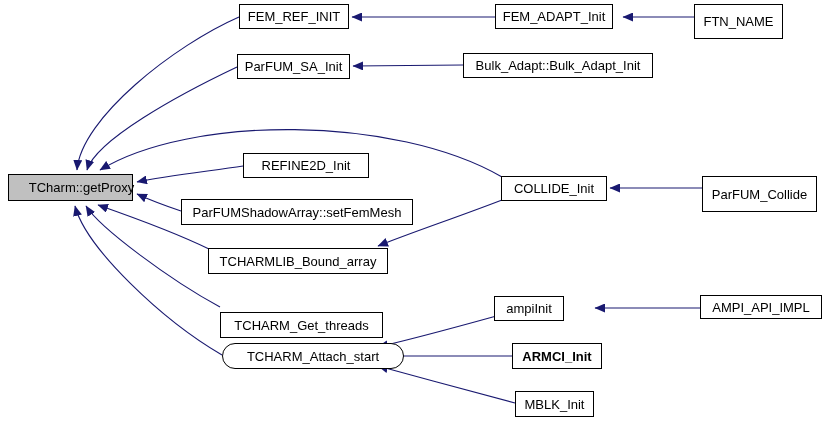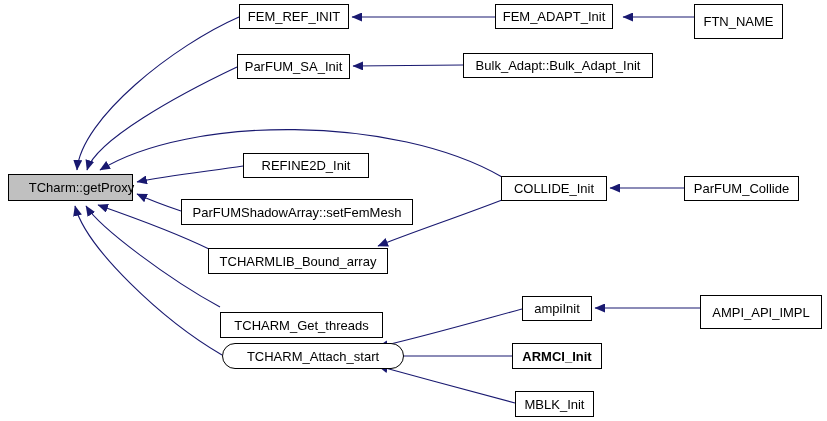--- a/index.html
+++ b/index.html
@@ -82,19 +82,19 @@
   <div class="node" style="left:237px; top:54px;  width:113px; height:25px;">ParFUM_SA_Init</div>
   <div class="node" style="left:243px; top:153px; width:126px; height:25px;">REFINE2D_Init</div>
   <div class="node" style="left:181px; top:199px; width:232px; height:26px;text-align:right;">ParFUMShadowArray::setFemMesh</div>
   <div class="node" style="left:208px; top:248px; width:180px; height:26px;">TCHARMLIB_Bound_array</div>
   <div class="node" style="left:220px; top:295px; width:163px; height:26px;margin-top:17px;">TCHARM_Get_threads</div>
   <div class="node" style="left:222px; top:343px; width:182px; height:26px;border-radius:13px;">TCHARM_Attach_start</div>
   <div class="node" style="left:495px; top:4px;   width:118px; height:25px;">FEM_ADAPT_Init</div>
   <div class="node" style="left:685px; top:4px;   width:89px;  height:35px;margin-left:9px;">FTN_NAME</div>
   <div class="node" style="left:463px; top:53px;  width:190px; height:25px;">Bulk_Adapt::Bulk_Adapt_Init</div>
   <div class="node" style="left:501px; top:176px; width:106px; height:25px;">COLLIDE_Init</div>
-  <div class="node" style="left:684px; top:176px; width:115px; height:25px;">ParFUM_Collide</div>
-  <div class="node" style="left:522px; top:296px; width:70px;  height:25px;">ampiInit</div>
-  <div class="node" style="left:700px; top:295px; width:122px; height:34px;">AMPI_API_IMPL</div>
+  <div class="node" style="left:702px; top:176px; width:115px; height:36px;">ParFUM_Collide</div>
+  <div class="node" style="left:494px; top:296px; width:70px;  height:25px;">ampiInit</div>
+  <div class="node" style="left:700px; top:295px; width:122px; height:24px;">AMPI_API_IMPL</div>
   <div class="node" style="left:512px; top:343px; width:90px;  height:26px;font-weight:bold;">ARMCI_Init</div>
   <div class="node" style="left:515px; top:391px; width:79px;  height:26px;">MBLK_Init</div>
 
 </div>
 
 </body></html>

